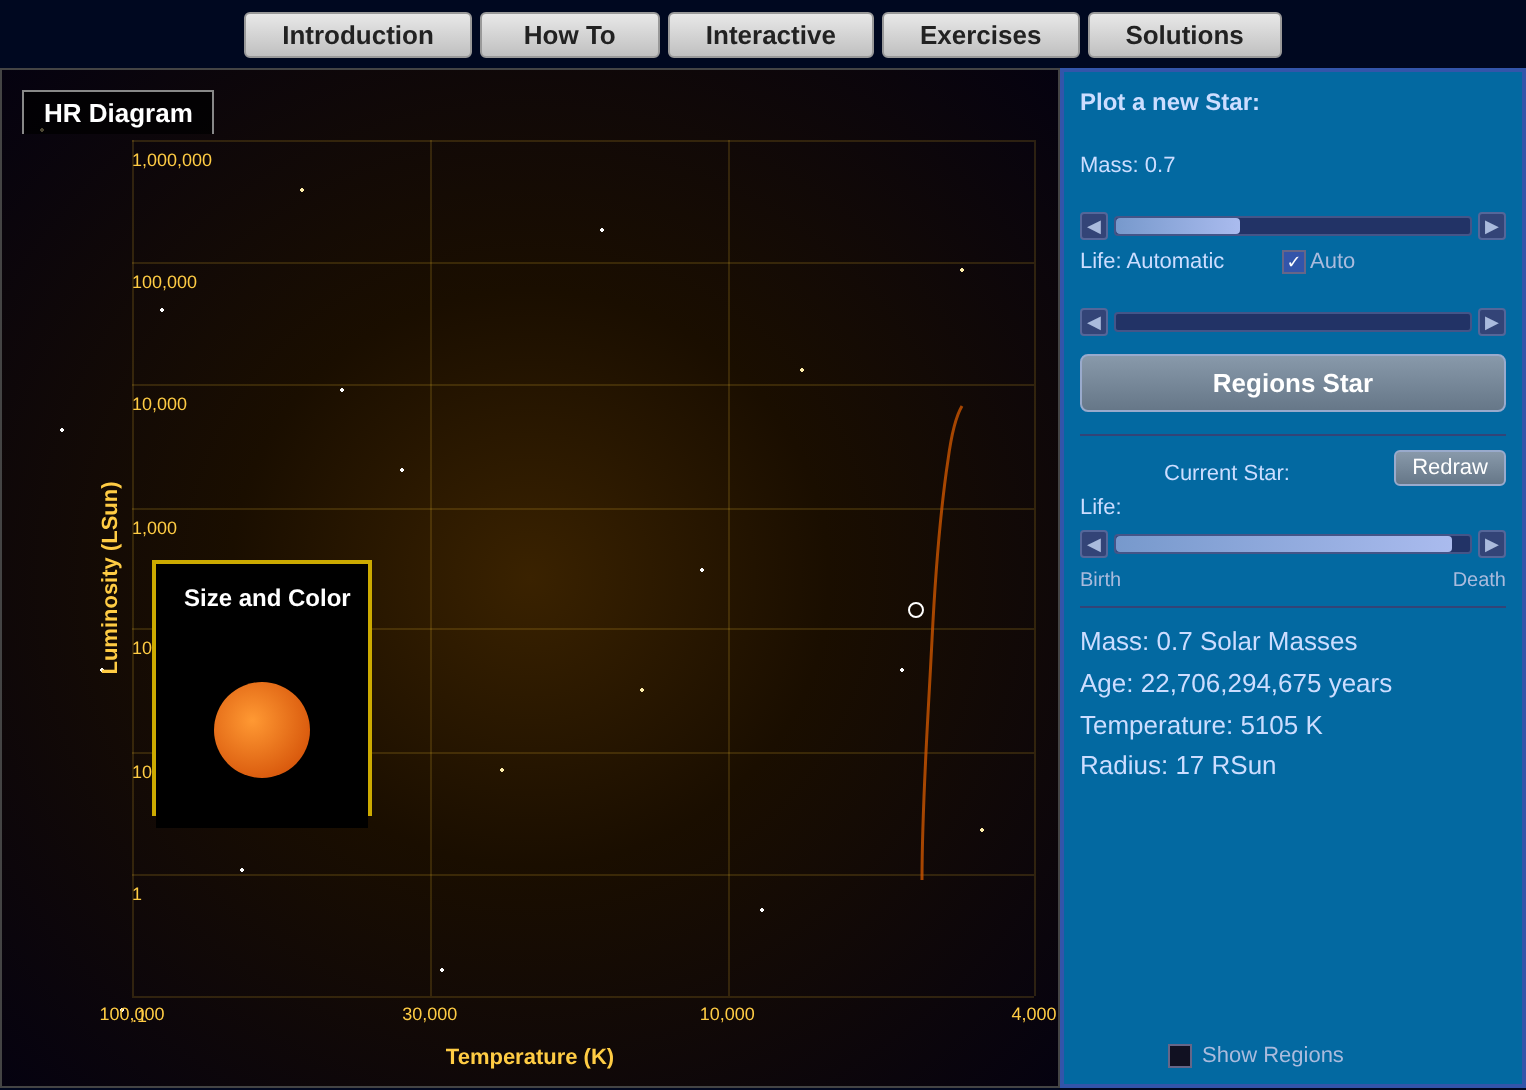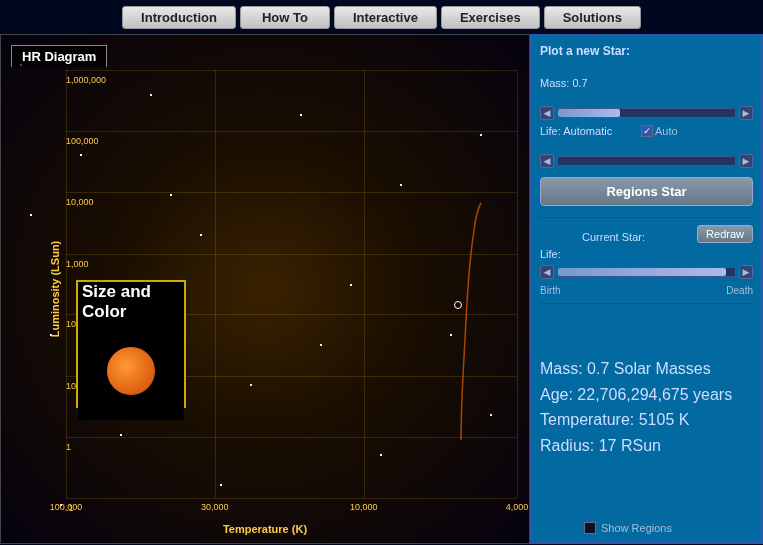--- a/index.html
+++ b/index.html
@@ -165,24 +165,25 @@
       top: 245px;
       left: 75px;
       width: 110px;
       height: 128px;
       border: 2px solid #ccaa00;
       background: #000;
       z-index: 20;
     }
     #size-color-label {
       color: #fff;
-      font-size: 17px;
-      font-weight: bold;
-      padding: 0 4px;
+      font-size: 12px;
+      font-weight: bold;
+      padding: 10px 4px;
       background: rgba(0,0,0,0.5);
+      margin-left: 10px;
     }
     #size-color-canvas {
       width: 106px;
       height: 98px;
       display: flex;
       align-items: center;
       justify-content: center;
       background: #000;
     }
     #star-circle {
@@ -322,23 +323,22 @@
       display: flex;
       justify-content: space-between;
     }
     .birth-death-label {
       color: #aabbdd;
       font-size: 10px;
     }
 
     .star-info {
       color: #ccddff;
-      font-size: 16px;
+      font-size: 13px;
       line-height: 1.6;
-      margin-top: 45px;
     }
 
     .show-regions-row {
       display: flex;
       align-items: center;
       gap: 5px;
       margin-top: auto;
       padding-top: 4px;
       padding-left: 44px;
     }

